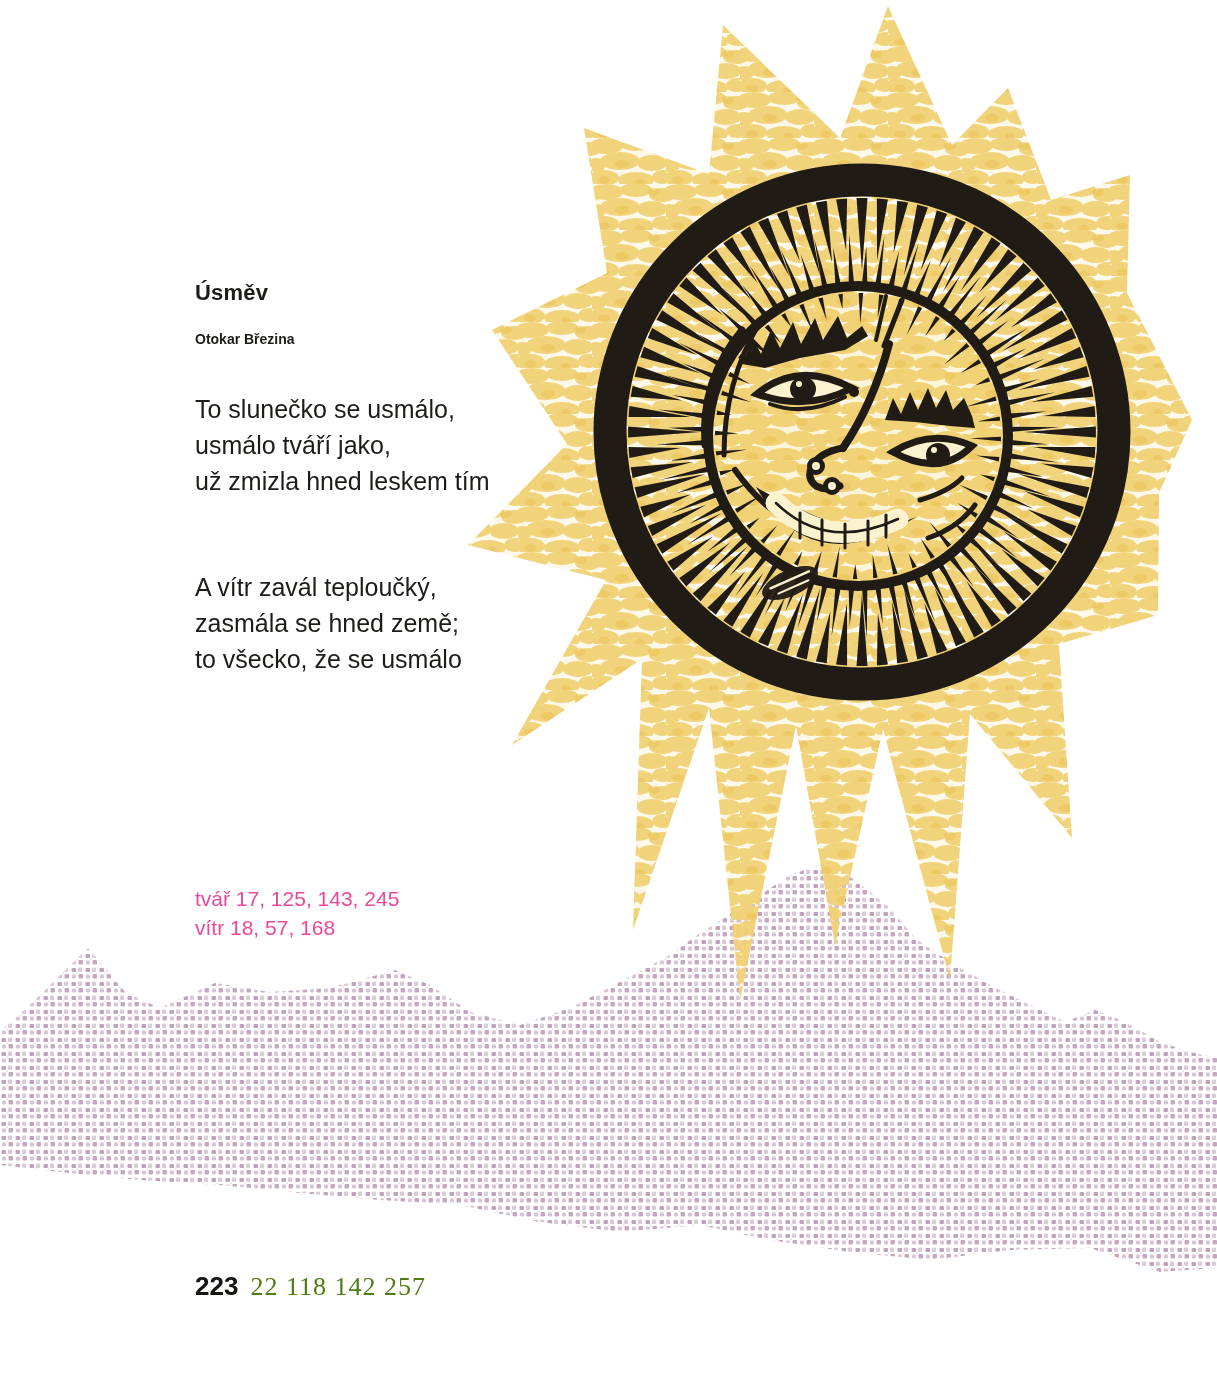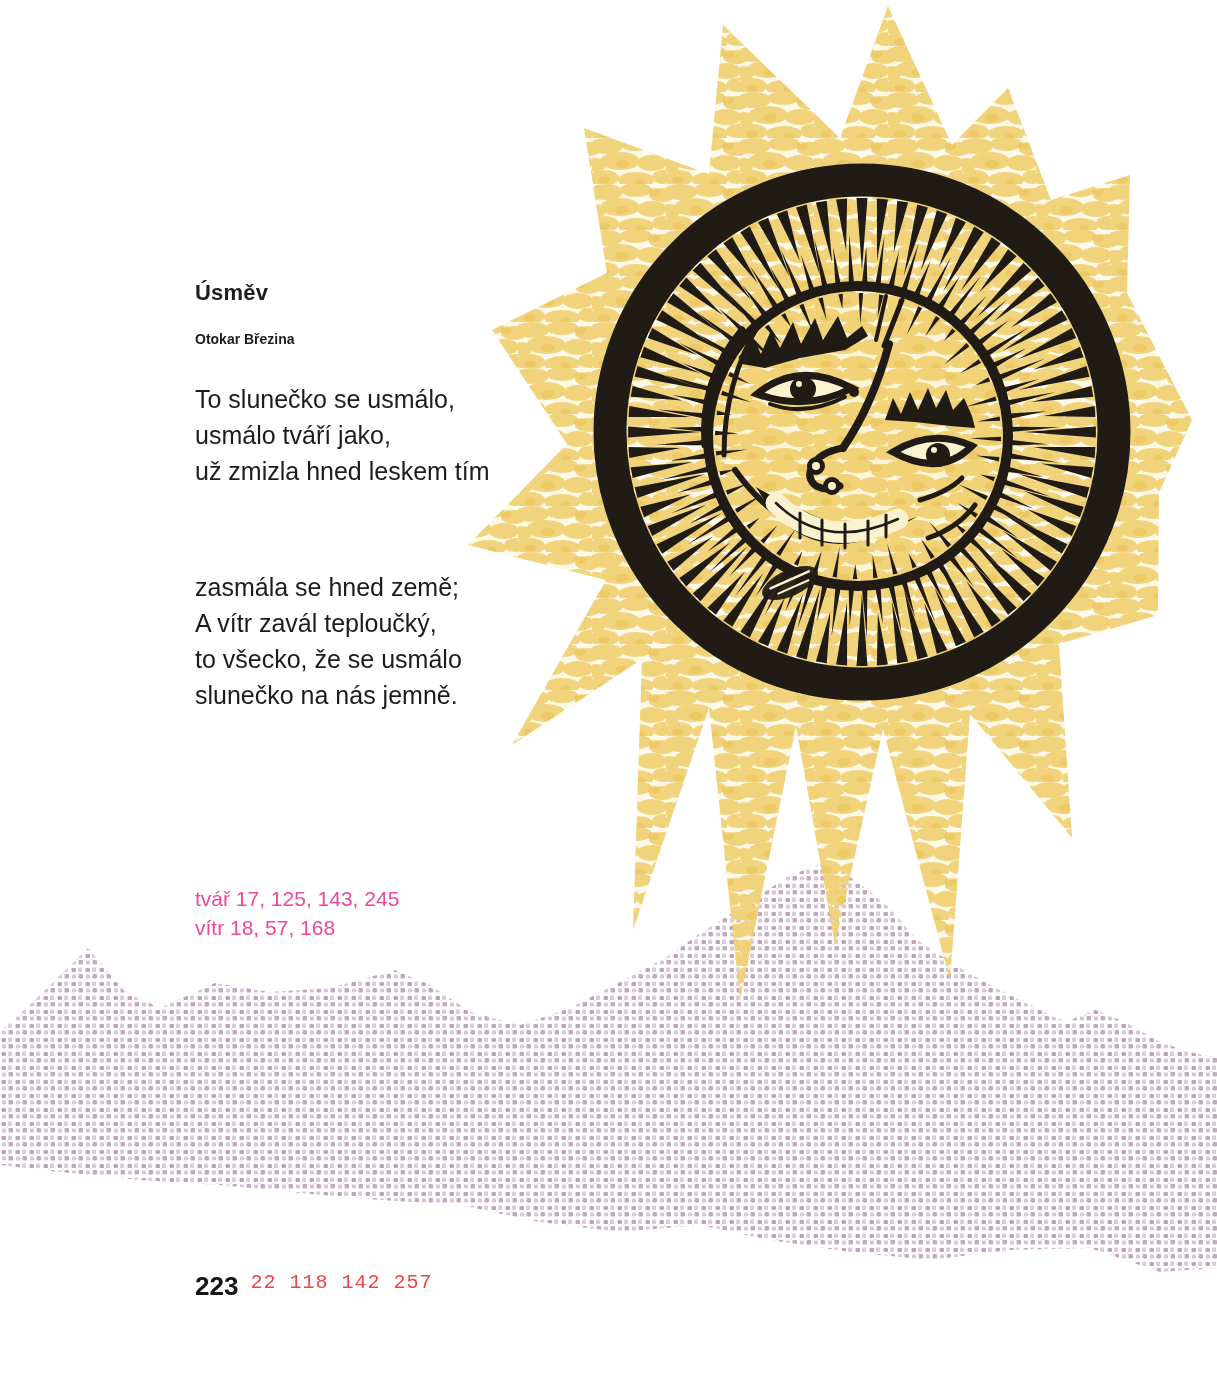--- a/index.html
+++ b/index.html
@@ -2,26 +2,26 @@
 <html><head>
 <meta charset="utf-8">
 <style>
   *{margin:0;padding:0;box-sizing:border-box}
   html,body{width:1217px;height:1382px;background:#ffffff;overflow:hidden;
     font-family:"Liberation Sans",sans-serif;color:#1e1b18}
   .art{position:absolute;left:0;top:0}
   .title{position:absolute;left:195px;top:280px;font-size:22px;font-weight:700;letter-spacing:.2px}
   .author{position:absolute;left:195px;top:331px;font-size:14px;font-weight:700}
   .stanza{position:absolute;left:195px;font-size:25px;line-height:36px}
-  .s1{top:381px}
+  .s1{top:391px}
   .s2{top:569px}
   .idx{position:absolute;left:195px;top:885px;font-size:21px;line-height:28.5px;color:#ec4899}
-  .footer{position:absolute;left:195px;top:1271px;display:flex;align-items:flex-start;gap:12px}
+  .footer{position:absolute;left:195px;top:1271px;display:flex;align-items:center;gap:12px}
   .pageno{font-size:26px;font-weight:700;color:#171412}
-  .codes{font-family:Liberation Mono, monospace;font-size:20px;color:#ef4444;letter-spacing:1px}
+  .codes{font-family:Liberation Serif, serif;font-size:26px;color:#4d7c0f;letter-spacing:1px}
 </style>
 </head>
 <body>
 
 <svg class="art" width="1217" height="1382" viewBox="0 0 1217 1382">
   <defs>
     <pattern id="yellowTex" width="74" height="46" patternUnits="userSpaceOnUse">
       <rect x="0" y="0" width="74" height="46" fill="#f9edc2" opacity="0.35"></rect>
       <g fill="#f2d276" opacity="0.95">
         <ellipse cx="14" cy="8" rx="17" ry="8"></ellipse>
@@ -323,24 +323,23 @@
   <h1 class="title">Úsměv</h1>
   <h2 class="author">Otokar Březina</h2>
 
   <div class="stanza s1">
     <div>To slunečko se usmálo,</div>
     <div>usmálo tváří jako,</div>
     <div>už zmizla hned leskem tím</div>
   </div>
 
   <div class="stanza s2">
+    <div>A vítr zavál teploučký,</div>
     <div>zasmála se hned země;</div>
-    <div>A vítr zavál teploučký,</div>
     <div>to všecko, že se usmálo</div>
-    <div>slunečko na nás jemně.</div>
   </div>
 
   <div class="idx">
     <div>tvář 17, 125, 143, 245</div>
     <div>vítr 18, 57, 168</div>
   </div>
 
   <div class="footer">
     <span class="pageno">223</span>
     <span class="codes">22 118 142 257</span>

